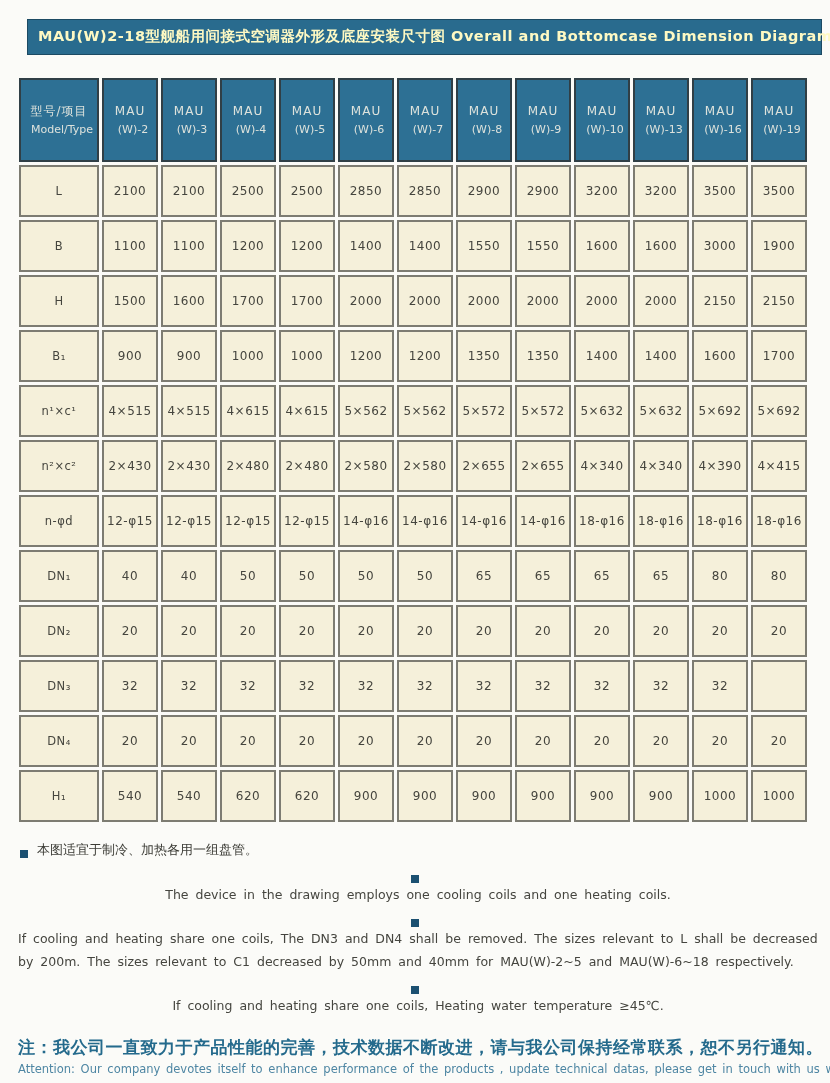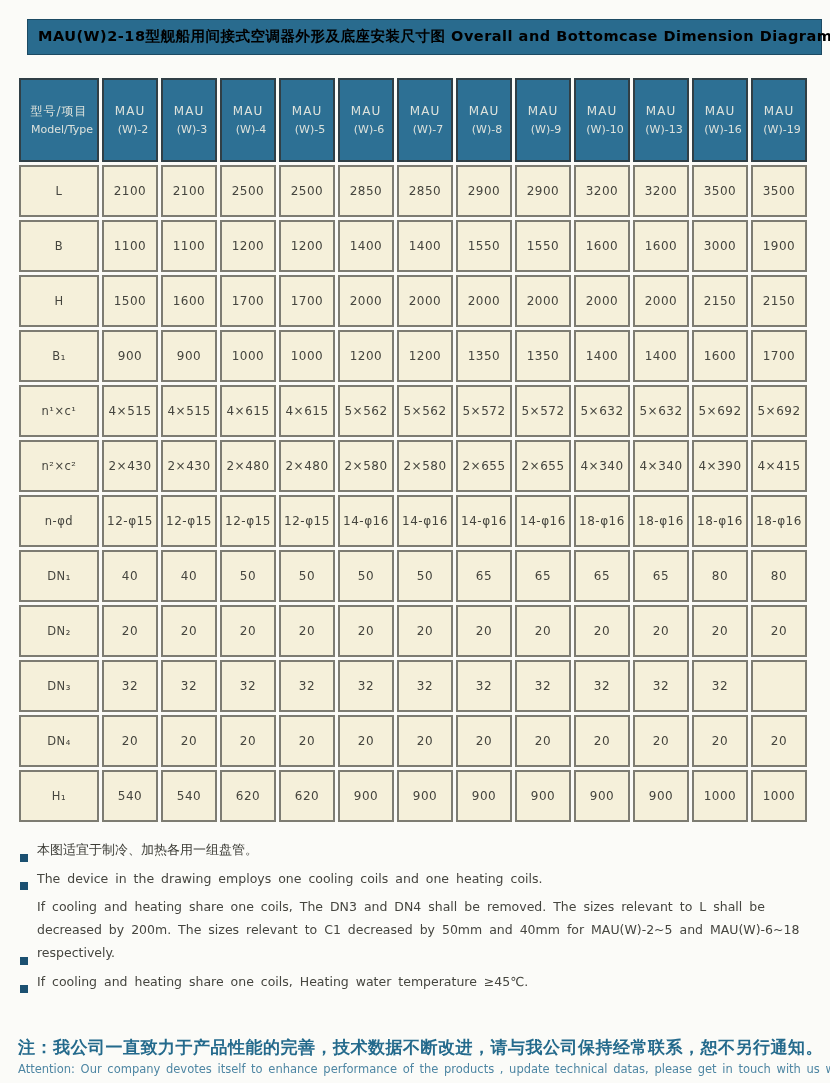--- a/index.html
+++ b/index.html
@@ -11,21 +11,21 @@
     color: #3f3f39;
     overflow: hidden;
   }
   .page { position: relative; width: 830px; height: 1083px; }
 
   
   .title-bar {
     position: absolute; left: 27px; top: 19px; width: 795px;
     background: var(--title-bg, #296b8e);
     border: 1px solid #1c4a63;
-    color: #000000;
+    color: #fef9c3;
     font-size: 14.5px; font-weight: bold;
     padding: 7px 10px 8px 10px;
     letter-spacing: 0.5px;
     white-space: nowrap;
   }
 
   
   .dim-table {
     position: absolute; left: 16px; top: 75px;
     border-collapse: separate; border-spacing: 3px;
@@ -53,33 +53,33 @@
   .dim-table thead .h-zh { font-size: 12px; letter-spacing: 1px; }
   .dim-table thead .h-en { font-size: 11px; margin-left: 6px; }
   .dim-table th.rowlabel { font-size: 11.5px; letter-spacing: 0.5px; }
   .dim-table td { font-size: 12px; letter-spacing: 0.5px; }
 
   
   .notes {
     position: absolute; left: 18px; top: 838px; width: 800px;
   }
   .note {
-    display: flex; align-items: flex-end;
+    display: flex; align-items: center;
     margin-bottom: 5px;
     line-height: 1.85;
     font-size: 13px;
     color: #3c3c36;
   }
   .note .bullet {
     flex: 0 0 8px; width: 8px; height: 8px;
     background: var(--bullet, #1b5071);
     margin: 8px 9px 0 2px;
   }
   .note .note-text { flex: 1; }
-  .note.en { font-size: 12.5px; }
+  .note.en { font-size: 12.5px; flex-direction: column; }
   .note.en .note-text { word-spacing: 3px; color: #45453f; }
 
   
   .footer { position: absolute; left: 18px; top: 1036px; width: 806px; }
   .footer-zh {
     color: var(--footer-zh, #246a8c);
     font-weight: bold; font-size: 17px; letter-spacing: 0.5px;
     margin-bottom: 3px;
   }
   .footer-en {

